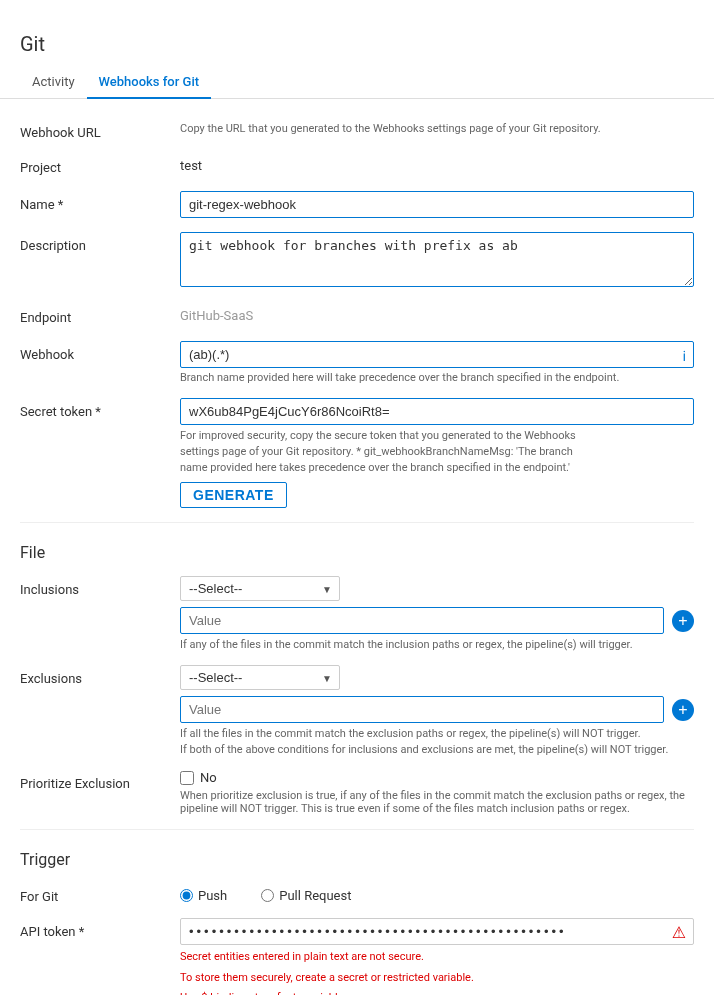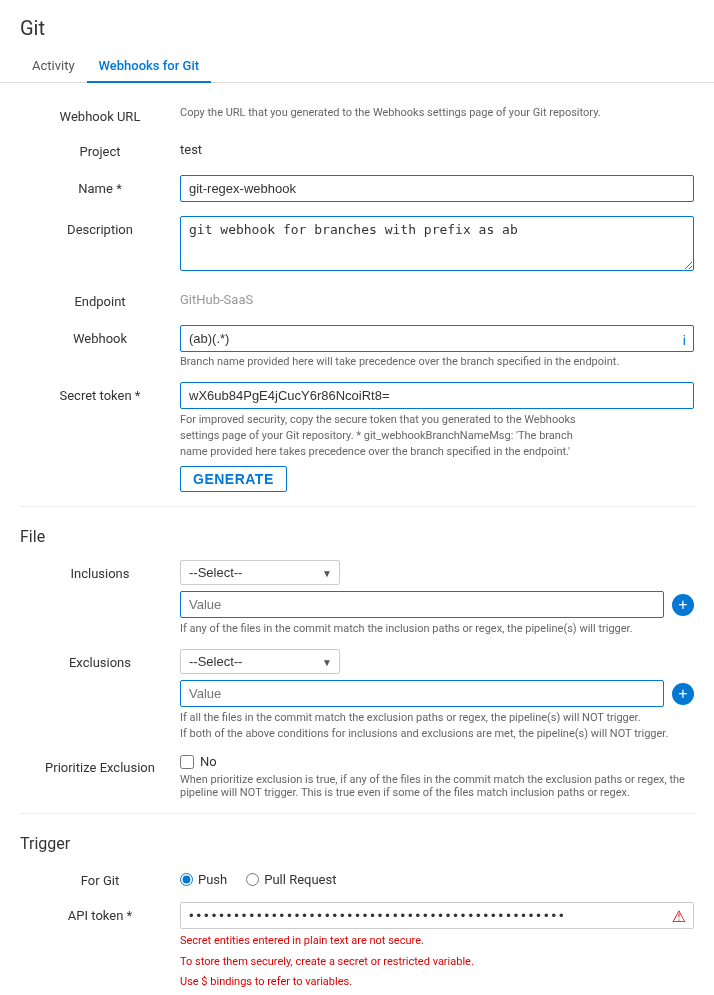--- a/index.html
+++ b/index.html
@@ -5,21 +5,21 @@
     * { box-sizing: border-box; margin: 0; padding: 0; }
     body {
       font-family: -apple-system, BlinkMacSystemFont, 'Segoe UI', Roboto, sans-serif;
       font-size: 13px;
       color: #333;
       background: #fff;
       width: 714px;
       min-height: 995px;
     }
     .page-header {
-      padding: 16px 20px 0 20px;
+      padding: 32px 20px 0 20px;
     }
     .page-title {
       font-size: 20px;
       font-weight: 400;
       color: #333;
       margin-bottom: 10px;
     }
     .tabs {
       display: flex;
       border-bottom: 1px solid #ddd;
@@ -46,21 +46,20 @@
       margin-bottom: 14px;
       align-items: flex-start;
     }
     .form-label {
       width: 160px;
       min-width: 160px;
       font-size: 13px;
       color: #333;
       padding-top: 6px;
       font-weight: 400;
-      text-align: center;
     }
     .form-field {
       flex: 1;
     }
     .webhook-url {
       color: #0078d4;
       font-size: 12px;
       word-break: break-all;
     }
     .hint-text {
@@ -198,21 +197,21 @@
       font-size: 16px;
     }
     .error-text {
       color: #d00;
       font-size: 11px;
       margin-top: 4px;
       line-height: 1.5;
     }
     .radio-group {
       display: flex;
-      gap: 19px;
+      gap: 34px;
       padding-top: 5px;
     }
     .radio-label {
       display: flex;
       align-items: center;
       gap: 5px;
       cursor: pointer;
       font-size: 13px;
     }
     .radio-label input[type="radio"] {

